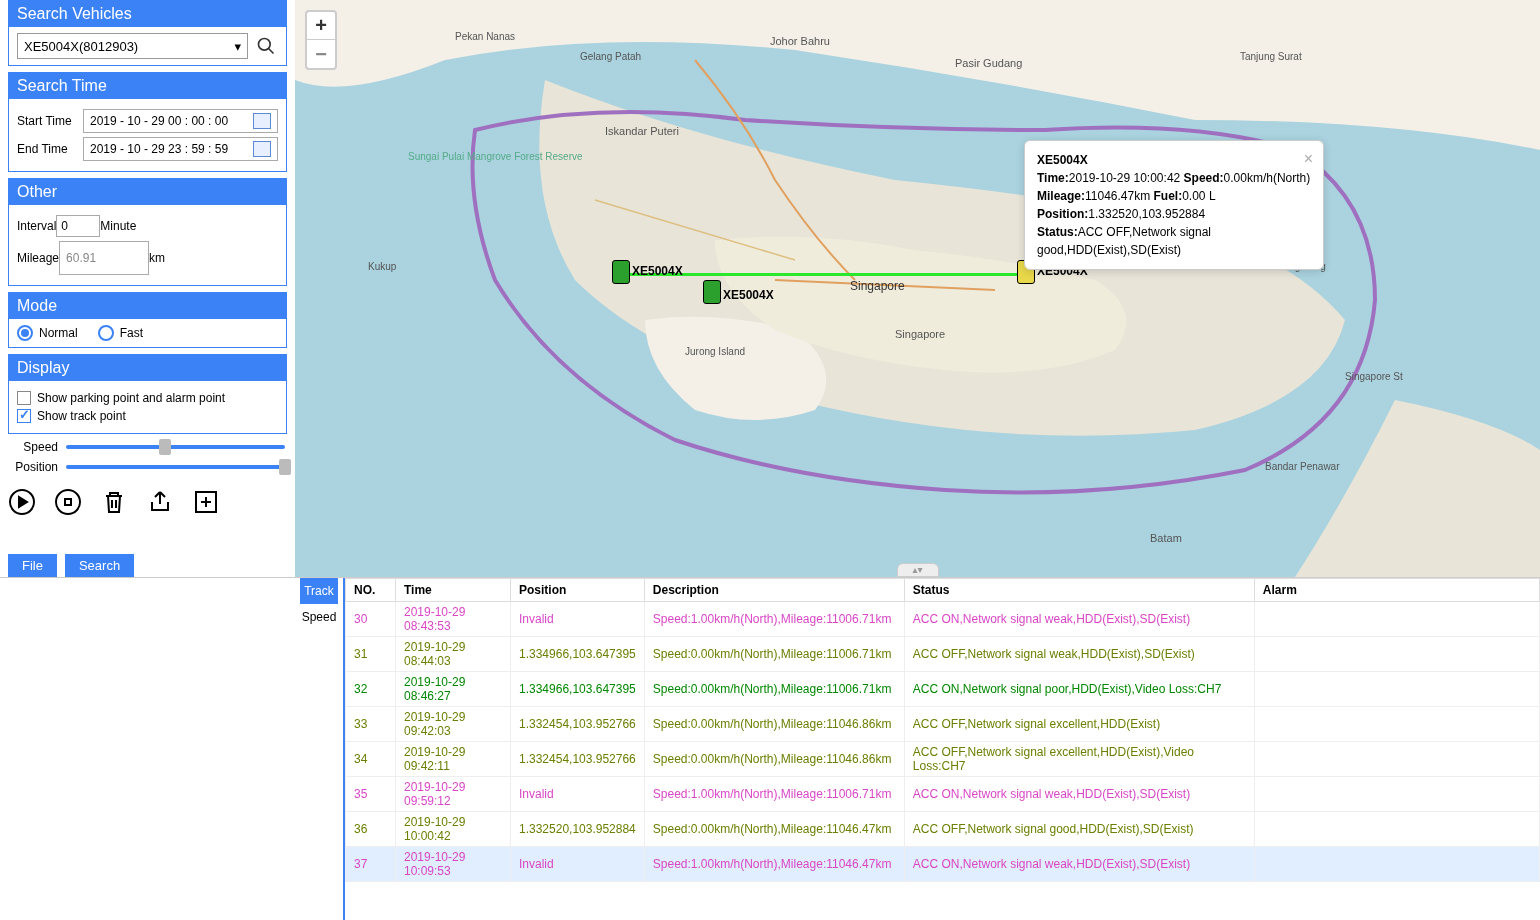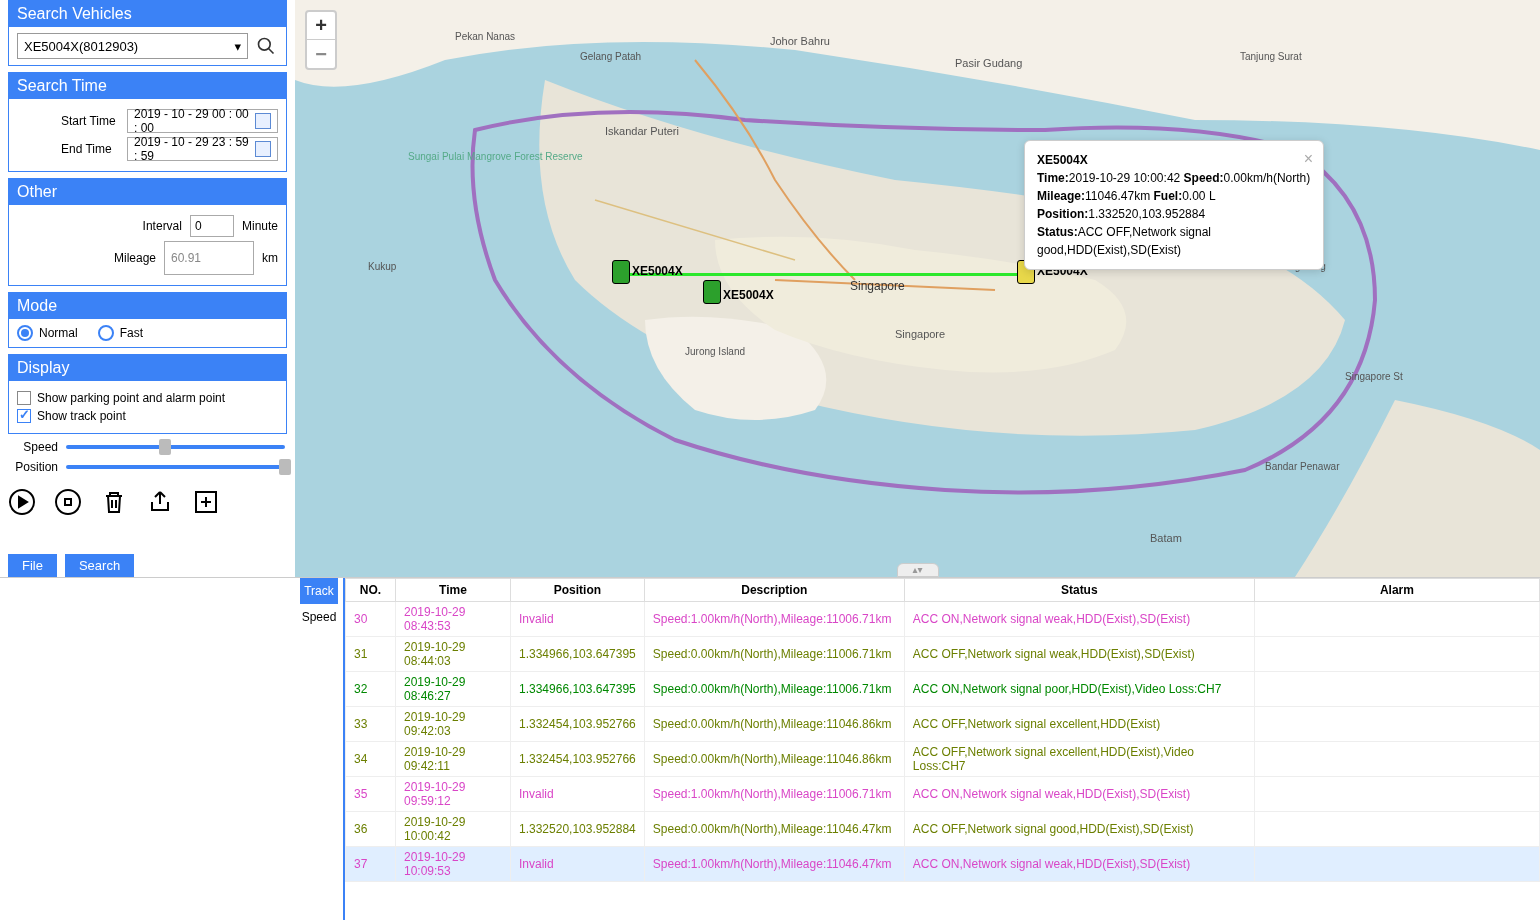--- a/index.html
+++ b/index.html
@@ -25,39 +25,39 @@
 .vehicle-select {
   flex: 1; height: 26px; border: 1px solid #999;
   padding: 0 6px; font-size: 13px; background: #fff;
   display: flex; align-items: center; justify-content: space-between;
 }
 .search-icon-btn {
   width: 24px; height: 24px; display: flex;
   align-items: center; justify-content: center; cursor: pointer;
 }
 .time-row { display: flex; align-items: center; gap: 6px; margin: 4px 0; }
-.time-label { width: 60px; margin-left: 44px; }
+.time-label { width: 60px; }
 .date-input {
   flex: 1; height: 24px; border: 1px solid #aaa;
   padding: 0 6px; font-size: 12px; display: flex;
   align-items: center; justify-content: space-between;
 }
 .cal-icon {
   width: 18px; height: 16px; border: 1px solid #5c8ad4;
   background: #e8f0ff; position: relative;
 }
 .input-small {
   width: 44px; height: 22px; border: 1px solid #aaa;
   padding: 0 4px; font-size: 12px;
 }
 .input-mileage {
   width: 90px; height: 22px; border: 1px solid #aaa;
   padding: 16px 6px; font-size: 12px; color: #888;
 }
-.other-row { display: flex; align-items: center; gap: 8px; margin: 4px 0; justify-content: flex-end; }
+.other-row { display: flex; align-items: center; margin: 4px 0; }
 .radio-row { display: flex; gap: 20px; align-items: center; }
 .radio-item { display: flex; align-items: center; gap: 6px; cursor: pointer; }
 .radio-circle {
   width: 16px; height: 16px; border: 2px solid #3b82f6;
   border-radius: 50%; position: relative; background: #fff;
 }
 .radio-circle.checked::after {
   content: ''; position: absolute; top: 2px; left: 2px;
   width: 8px; height: 8px; border-radius: 50%; background: #3b82f6;
 }
@@ -130,21 +130,21 @@
 .bottom-section { display: flex; border-top: 1px solid #ccc; flex: 1; }
 .side-tabs { width: 48px; display: flex; flex-direction: column; align-items: center; }
 .side-tab {
   writing-mode: horizontal-tb; text-align: center; padding: 6px 4px;
   font-size: 12px; cursor: pointer;
 }
 .side-tab.active { background: #3b82f6; color: #fff; }
 .table-wrap { flex: 1; border-left: 2px solid #3b82f6; overflow: auto; }
 table { width: 100%; border-collapse: collapse; font-size: 12px; }
 th {
-  text-align: center; padding: 4px 8px; border: 1px solid #ddd;
+  text-align: left; padding: 4px 8px; border: 1px solid #ddd;
   background: #fff; font-weight: bold;
 }
 td { padding: 3px 8px; border: 1px solid #eee; }
 tr.row-pink td { color: #d946c7; }
 tr.row-olive td { color: #6b7f00; }
 tr.row-green td { color: #008800; }
 tr.selected td { background: #e0eeff; }
 .drag-handle {
   position: absolute; bottom: 0; left: 50%; transform: translateX(-50%);
   width: 42px; height: 14px; background: #eee;

